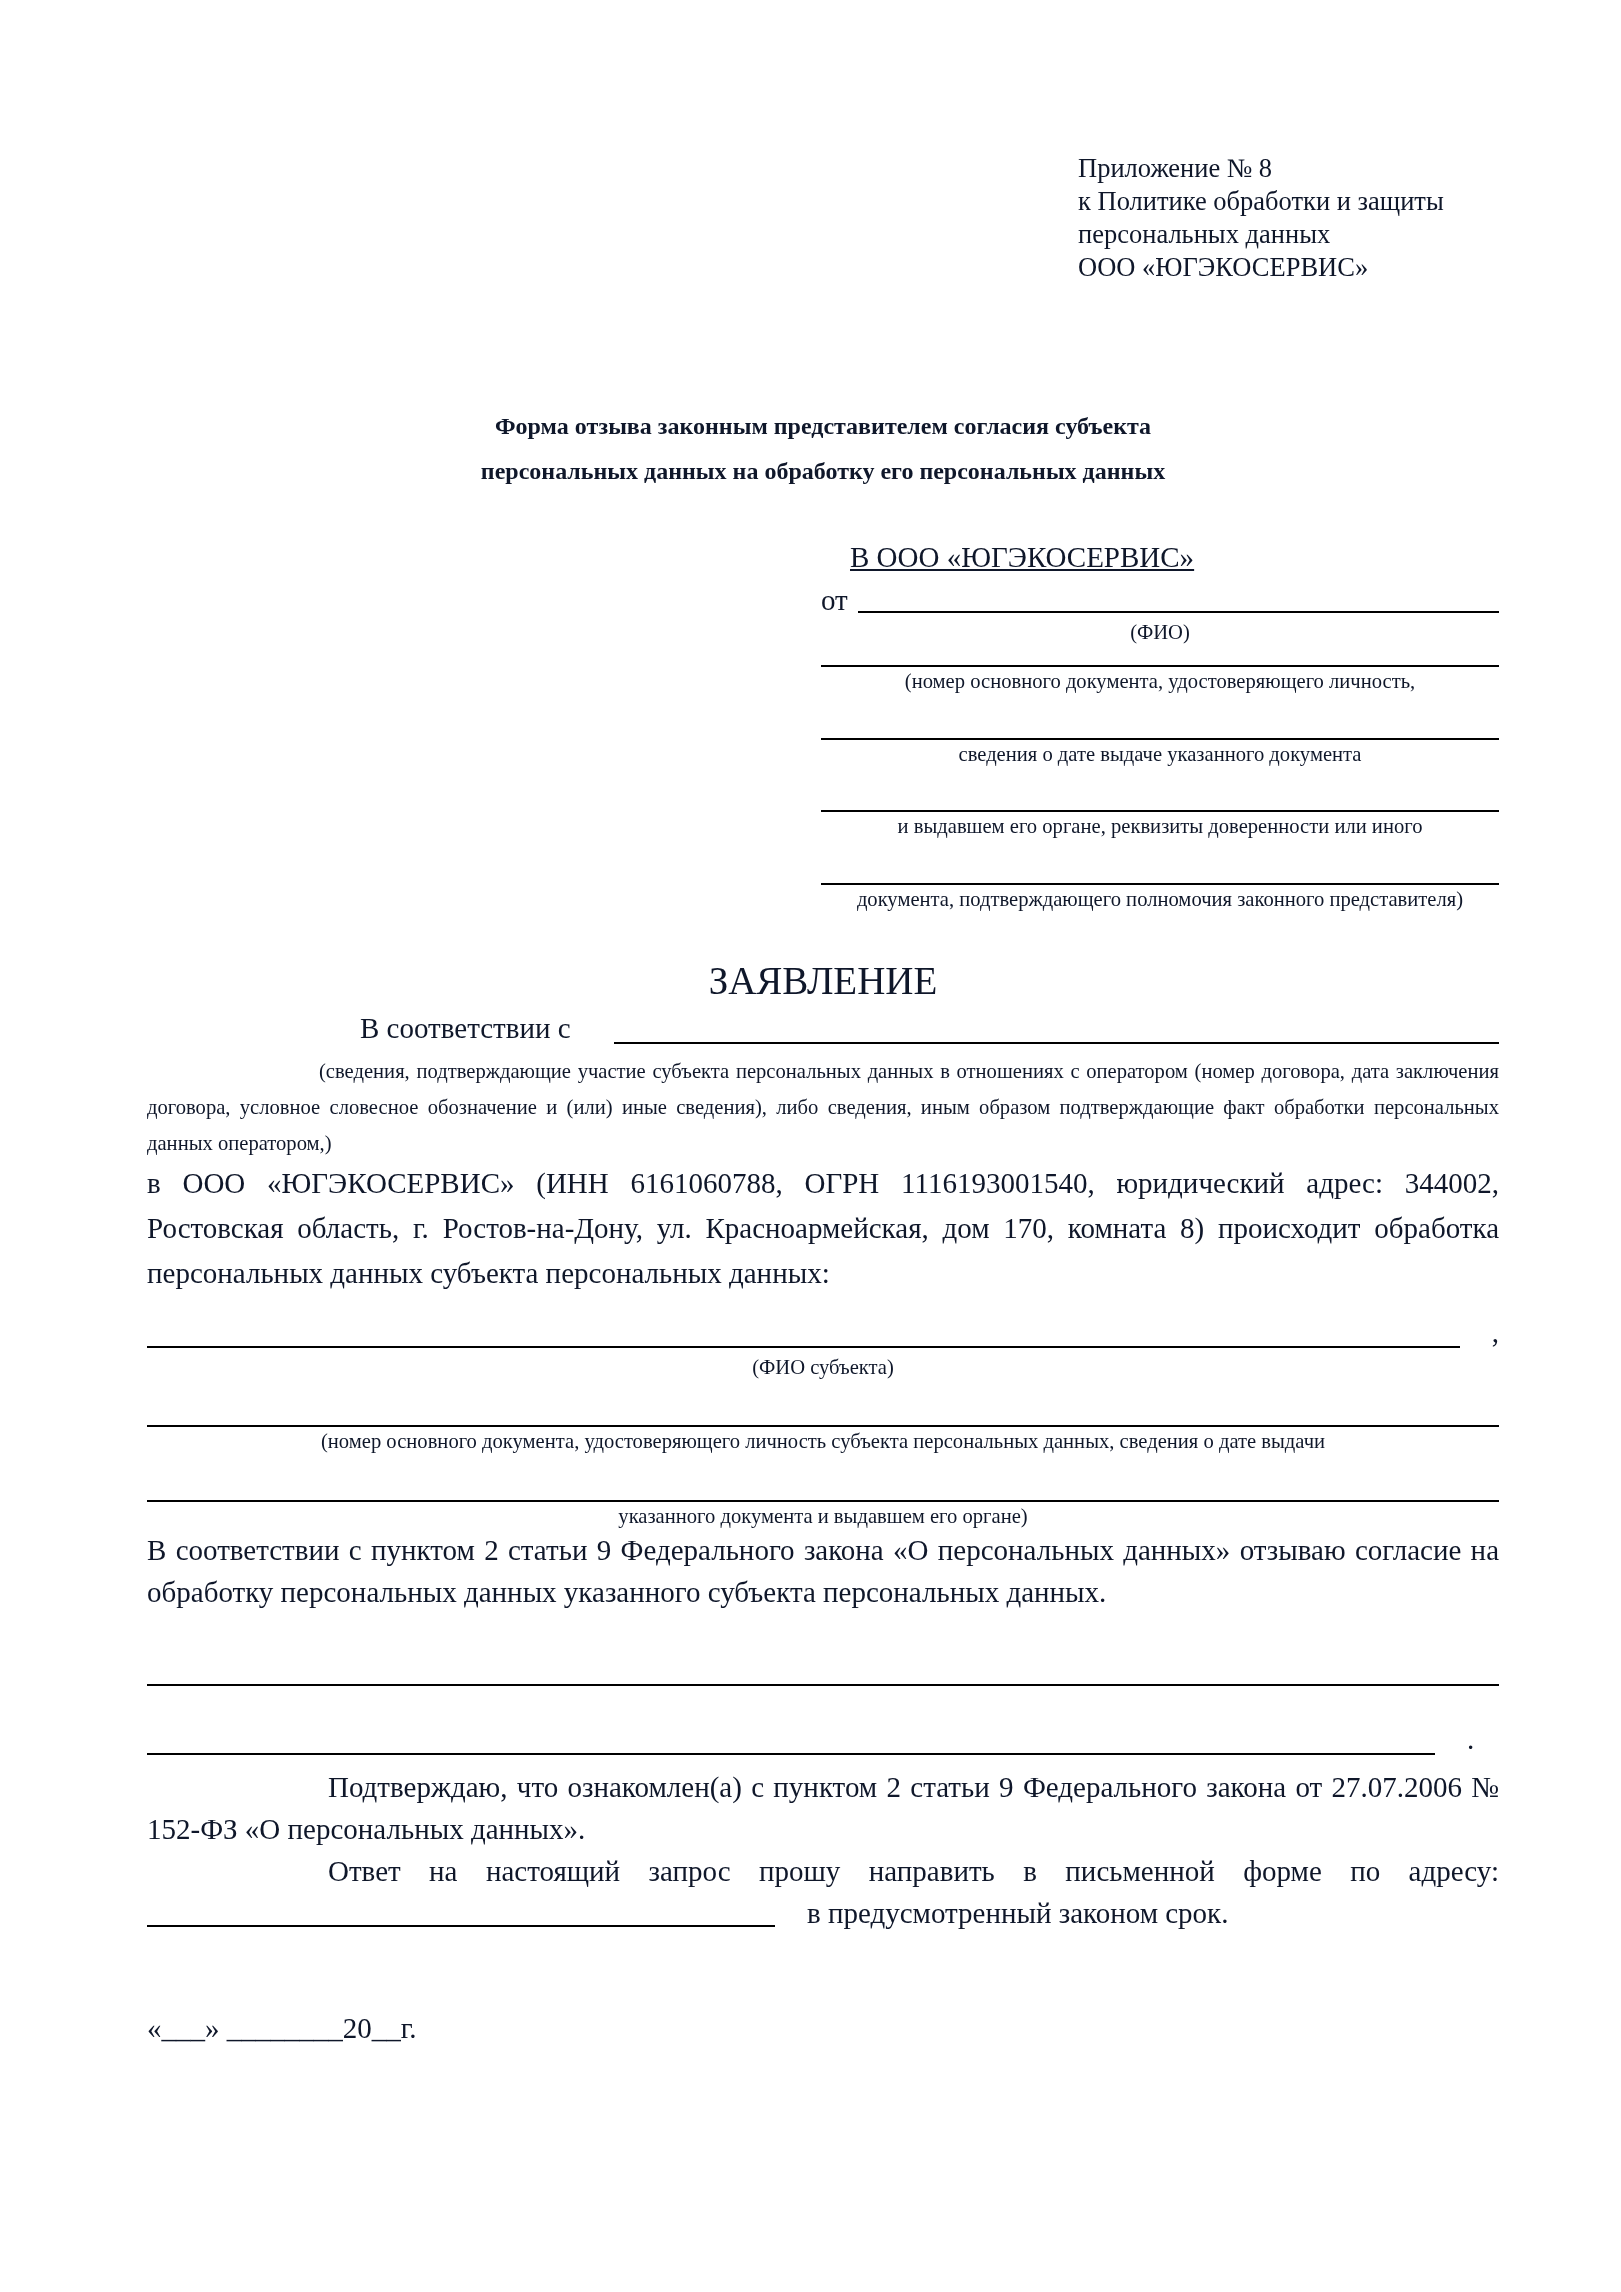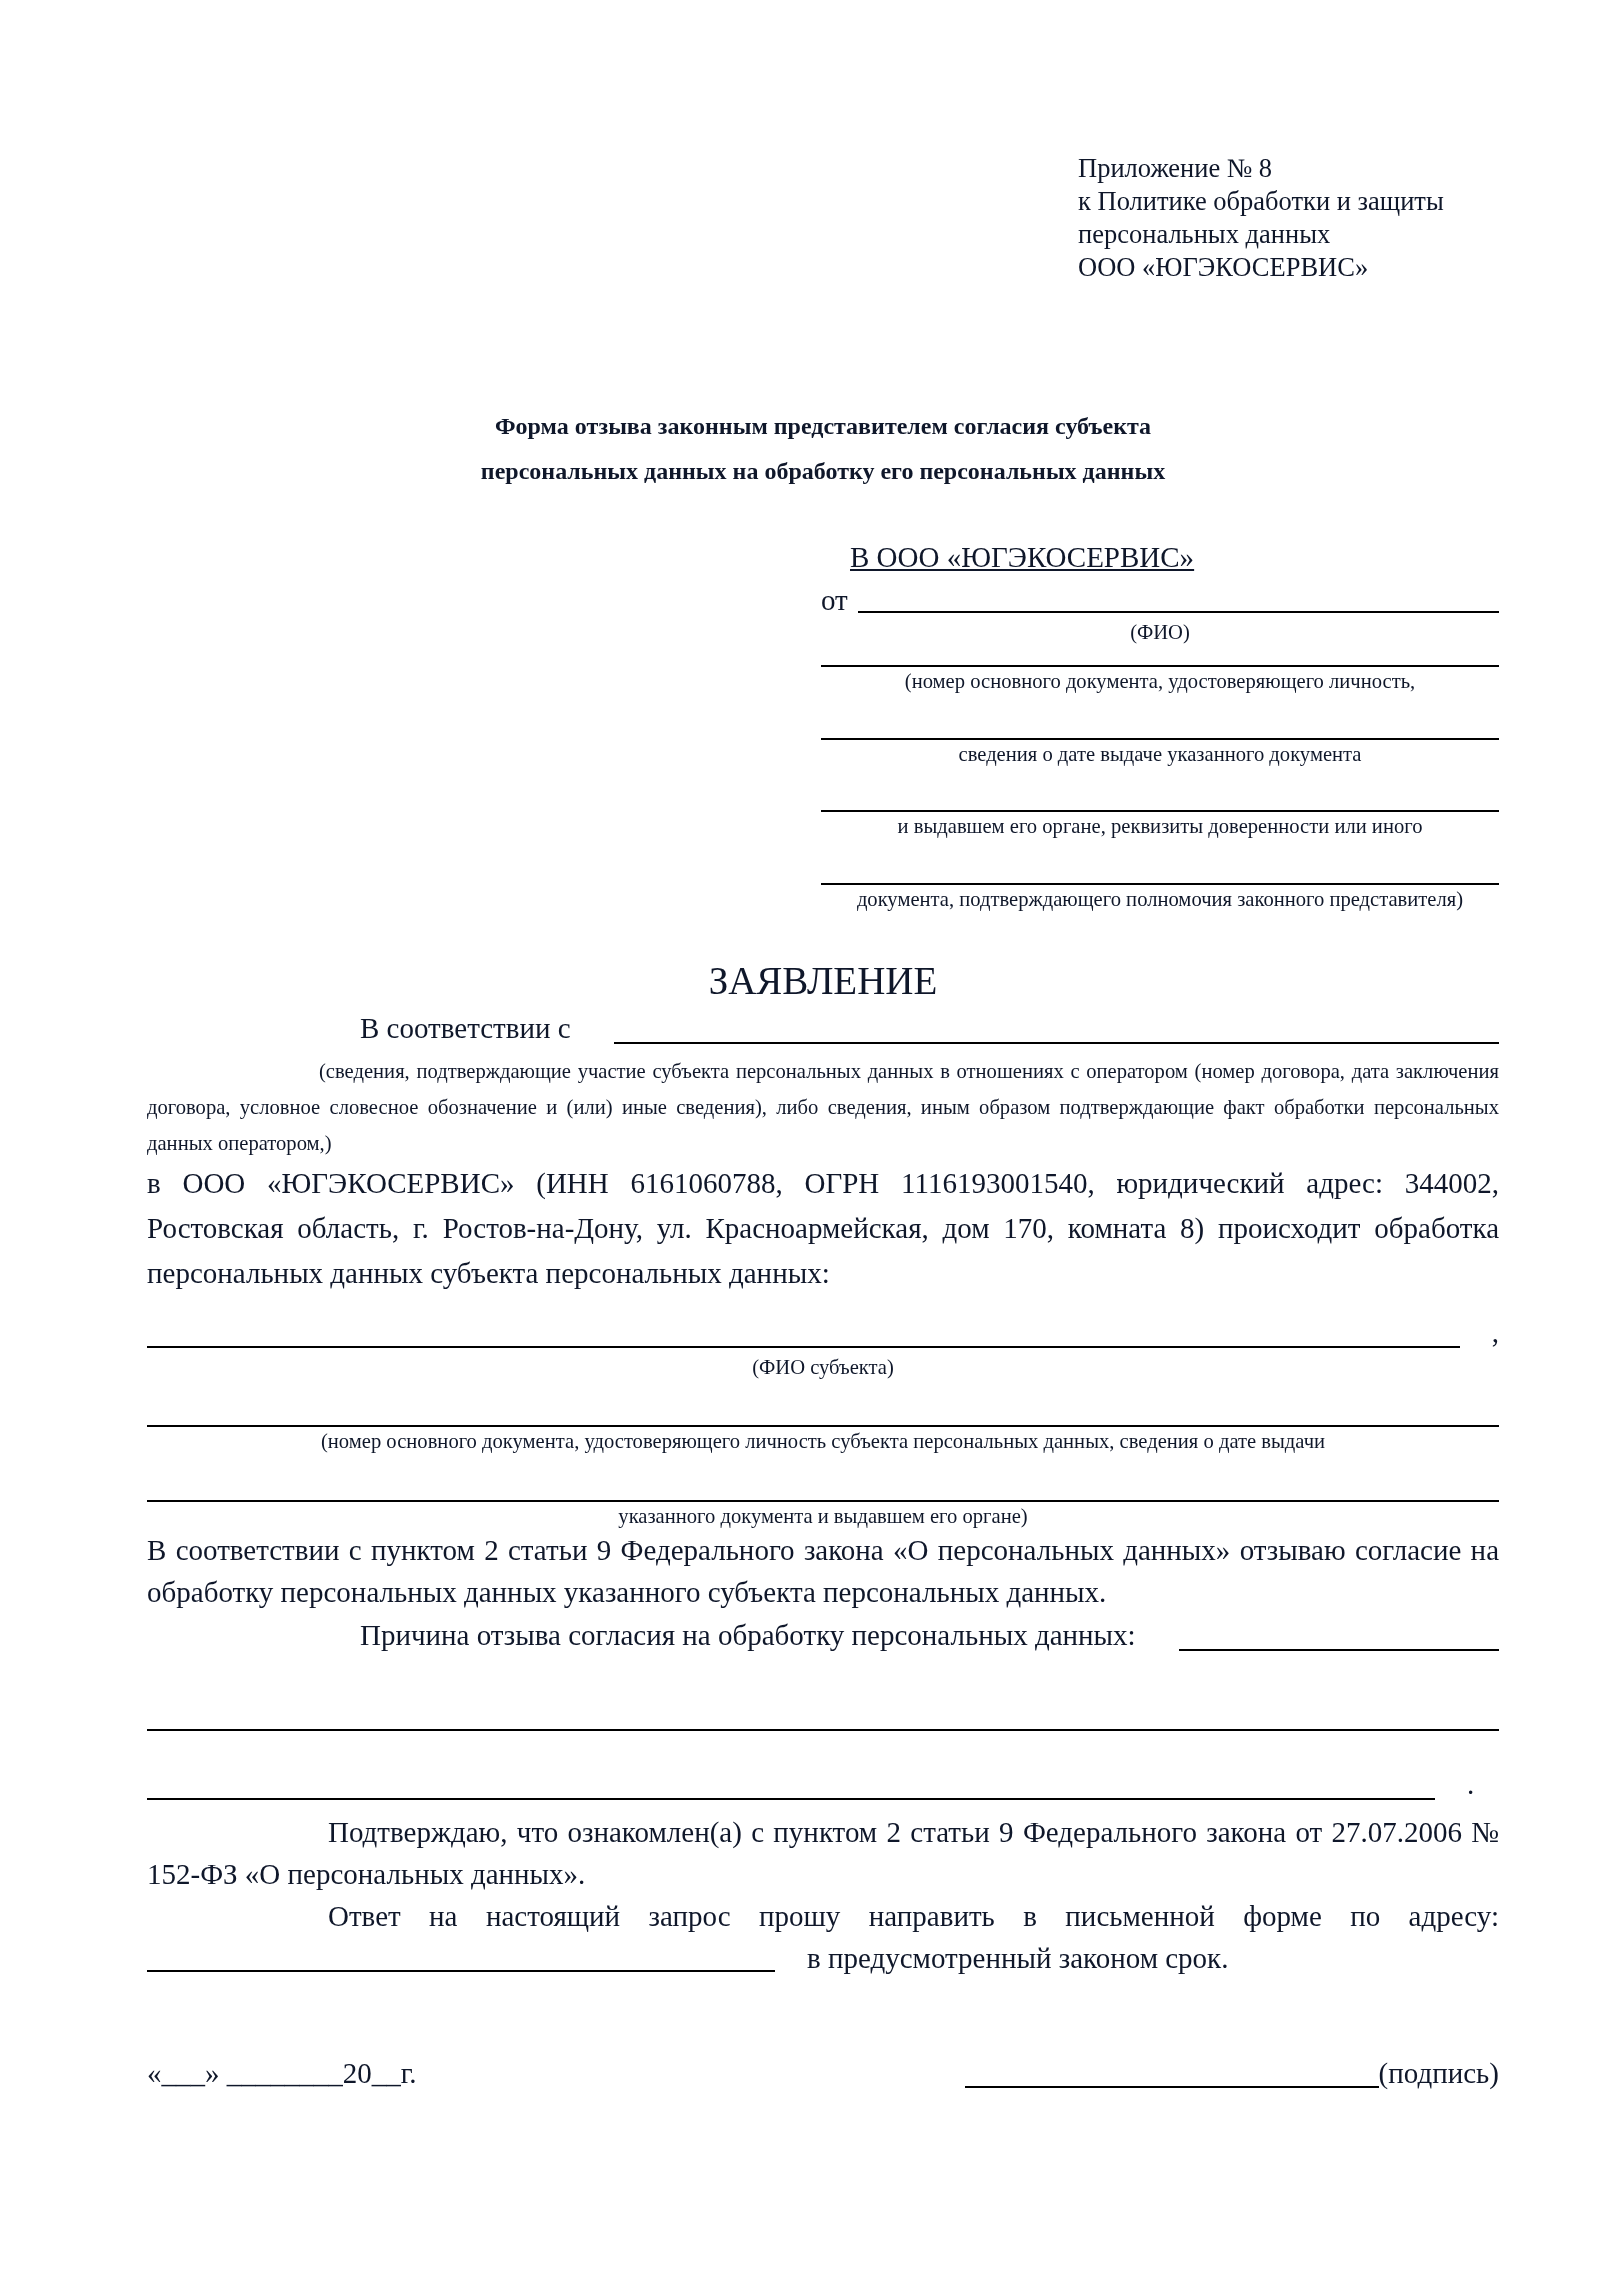--- a/index.html
+++ b/index.html
@@ -126,44 +126,35 @@
   <div class="cap">(ФИО субъекта)</div>
 
   <div class="ruled full gap1"></div>
   <div class="cap">(номер основного документа, удостоверяющего личность субъекта персональных данных, сведения о дате выдачи</div>
 
   <div class="ruled full gap1"></div>
   <div class="cap">указанного документа и выдавшем его органе)</div>
 
   <div class="body-par tight">В соответствии с пунктом 2 статьи 9 Федерального закона «О персональных данных» отзываю согласие на обработку персональных данных указанного субъекта персональных данных.</div>
 
-  <div class="flex-row line-row reason-row">
-    <span class="indent-spacer"></span>
-    <span>Причина отзыва согласия на обработку персональных данных:</span>
-    <span class="fill-line after-text"></span>
-  </div>
 
   <div class="ruled blank-full"></div>
 
   <div class="flex-row line-row dot-row">
     <span class="ruled-inline"></span>
     <span>.</span>
   </div>
 
   <div class="body-par tight indent confirm-par">Подтверждаю, что ознакомлен(а) с пунктом 2 статьи 9 Федерального закона от 27.07.2006 № 152-ФЗ «О персональных данных».</div>
 
   <div class="body-par tight one-line-justify">Ответ на настоящий запрос прошу направить в письменной форме по адресу:</div>
 
   <div class="flex-row line-row reply-row">
     <span class="ruled-inline"></span>
     <span>в предусмотренный законом срок.</span>
   </div>
 
   <div class="footer-row">
     <span>«___» ________20__г.</span>
-    <span class="sig-group">
-      <span class="ruled-inline"></span>
-      <span>(подпись)</span>
-    </span>
   </div>
 
 </div>
 
 
 </body></html>

